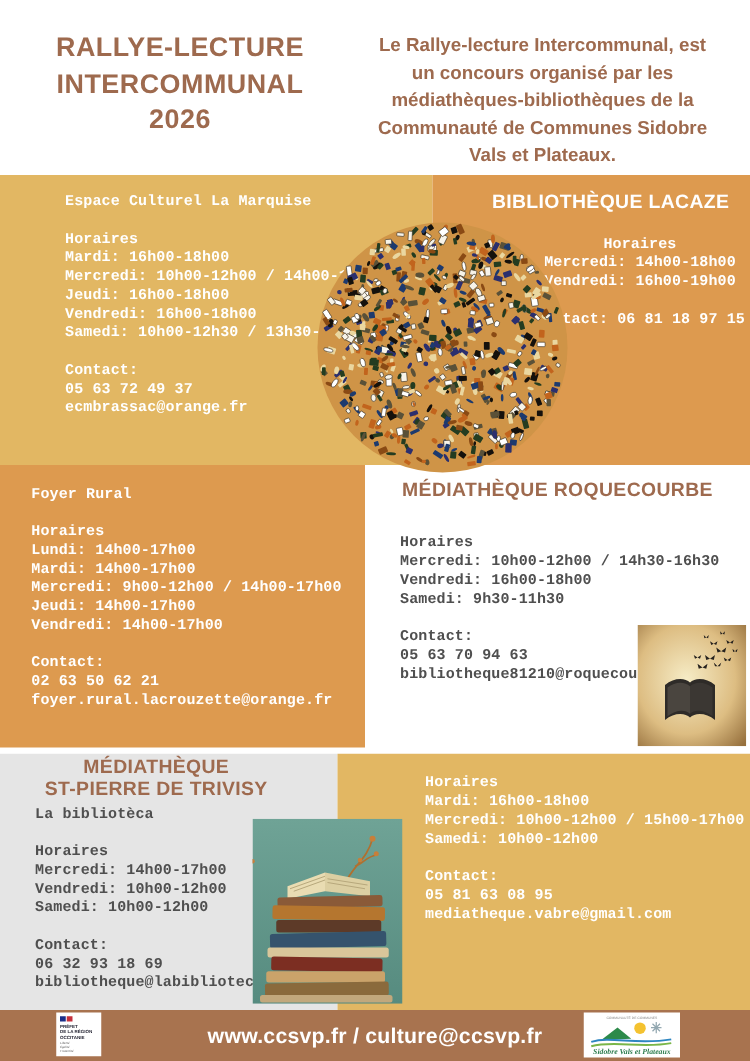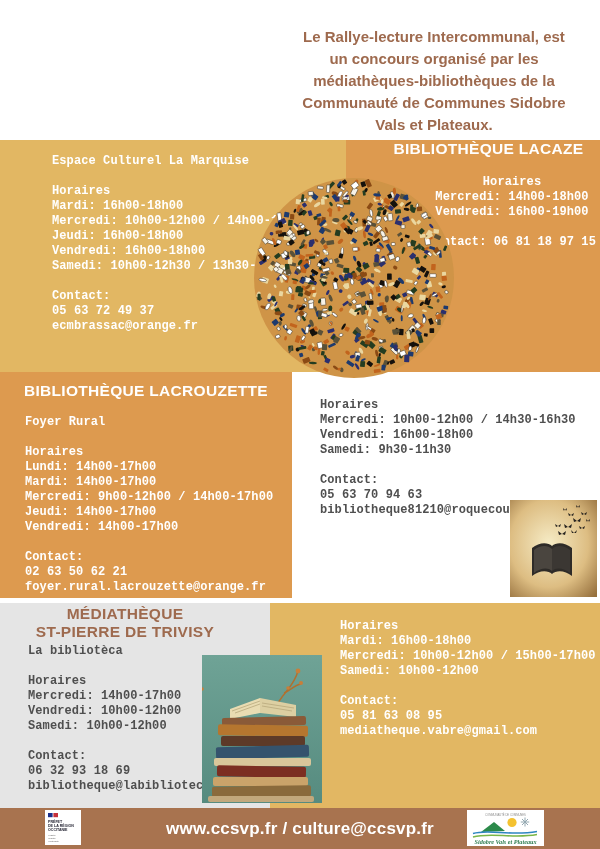--- a/index.html
+++ b/index.html
@@ -26,21 +26,21 @@
   }
   .block .body-text{
     font-size:12px;line-height:15px;font-weight:700;color:#fff;
     white-space:pre-line;letter-spacing:.1px;font-family:Liberation Mono, monospace;
   }
   .brassac{left:0;top:140px;width:346px;height:232px;background:var(--tan,#e2b763);}
   .brassac h2{margin-top:11px;width:306px;}
   .brassac .body-text{margin:14px 0 0 52px;}
 
   .lacaze{left:346px;top:140px;width:254px;height:232px;background:var(--orange,#dd9a4f);}
-  .lacaze h2{padding-left:31px;}
+  .lacaze h2{margin-top:13px;padding-left:31px;}
   .lacaze .body-text{margin:18px 0 0 80px;width:172px;text-align:center;}
 
   .lacrouzette{left:0;top:372px;width:292px;height:226px;background:var(--orange,#dd9a4f);}
   .lacrouzette h2{margin-top:10px;}
   .lacrouzette .body-text{margin:16px 0 0 25px;}
 
   .roquecourbe{left:292px;top:372px;width:308px;height:226px;background:#fff;}
   .roquecourbe h2{margin-top:12px;color:var(--heading-brown,#9e6a4e);}
   .roquecourbe .body-text{margin:26px 0 0 28px;color:var(--body-dark,#4f4f4f);}
 
@@ -73,20 +73,23 @@
   .logo{position:absolute;background:#fff;}
   .logo-prefet{left:45px;top:2px;width:36px;height:35px;}
   .logo-sidobre{left:467px;top:2px;width:77px;height:36px;}
   .logo svg{display:block;width:100%;height:100%;}
 </style>
 </head>
 <body>
 
 <div class="page">
 
+  <h1 class="hdr-title">RALLYE-LECTURE
+INTERCOMMUNAL
+2026</h1>
   <p class="hdr-intro">Le Rallye-lecture Intercommunal, est
 un concours organisé par les
 médiathèques-bibliothèques de la
 Communauté de Communes Sidobre
 Vals et Plateaux.</p>
 
   <section class="block brassac">
     <div class="body-text">Espace Culturel La Marquise
 
 Horaires
@@ -104,36 +107,36 @@
   <section class="block lacaze">
     <h2>BIBLIOTHÈQUE LACAZE</h2>
     <div class="body-text">Horaires
 Mercredi: 14h00-18h00
 Vendredi: 16h00-19h00
 
 Contact: 06 81 18 97 15</div>
   </section>
 
   <section class="block lacrouzette">
-    <h2>BIBLIOTHÈQUE LACROUZETTE</h2>
     <div class="body-text">Foyer Rural
 
 Horaires
 Lundi: 14h00-17h00
 Mardi: 14h00-17h00
 Mercredi: 9h00-12h00 / 14h00-17h00
 Jeudi: 14h00-17h00
 Vendredi: 14h00-17h00
 
 Contact:
 02 63 50 62 21
 foyer.rural.lacrouzette@orange.fr</div>
   </section>
 
   <section class="block roquecourbe">
+    <h2>MÉDIATHÈQUE ROQUECOURBE</h2>
     <div class="body-text">Horaires
 Mercredi: 10h00-12h00 / 14h30-16h30
 Vendredi: 16h00-18h00
 Samedi:  9h30-11h30
 
 Contact:
 05 63 70 94 63
 bibliotheque81210@roquecourbe.fr</div>
   </section>
 

